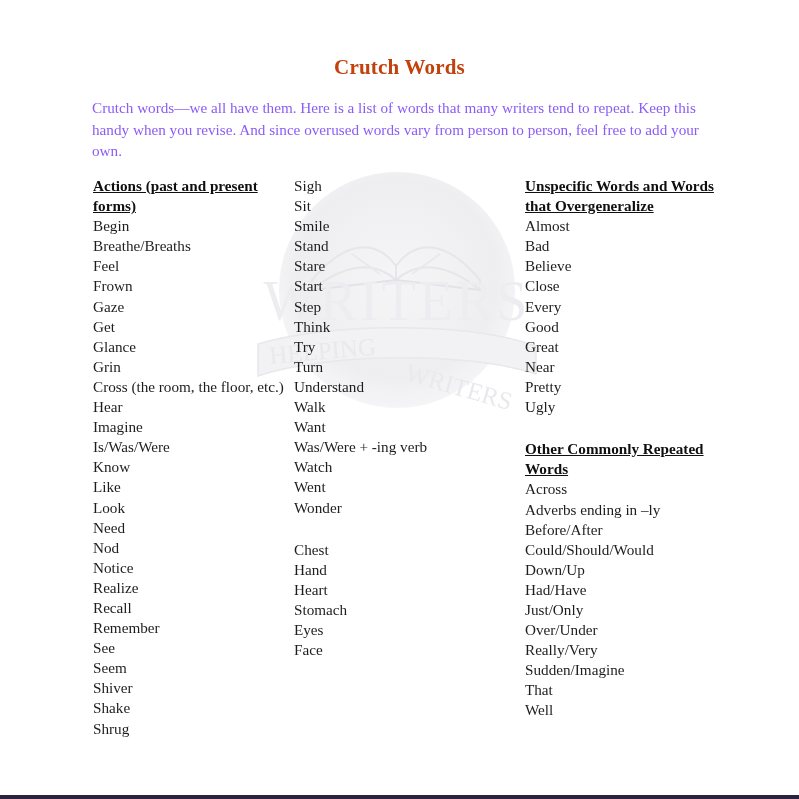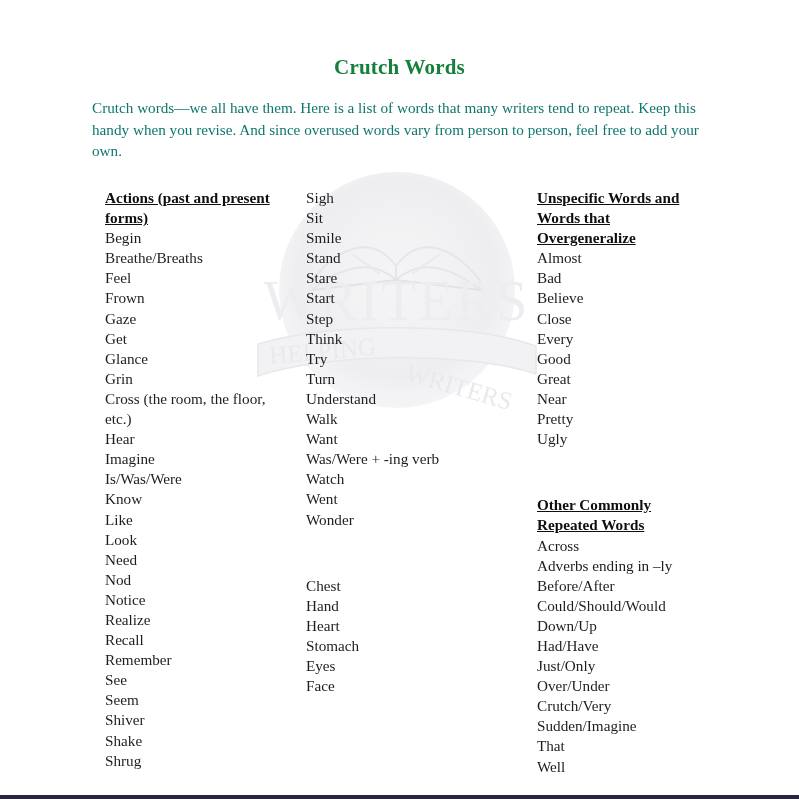--- a/index.html
+++ b/index.html
@@ -46,43 +46,43 @@
 
   .page-title {
     position: absolute;
     left: 0;
     top: 41px;
     width: 799px;
     text-align: center;
     font-size: 21px;
     font-weight: bold;
     letter-spacing: 0.2px;
-    color: #15803d;
+    color: #c2410c;
   }
 
   .intro {
     position: absolute;
     left: 92px;
     top: 82px;
     width: 608px;
     font-size: 15.2px;
     line-height: 21.5px;
-    color: #0f766e;
+    color: #8b5cf6;
     text-align: left;
   }
 
   .column {
     position: absolute;
     top: 175px;
   }
   #col-1 { left: 92px;  width: 200px; }
   #col-2 { left: 293px; width: 196px; }
   #col-3 { left: 524px; width: 200px; }
 
-  .block { margin: 13px; padding: 0; }
+  .block { margin: 1px; padding: 0; }
 
   .block-heading {
     font-size: 15.2px;
     line-height: 20.1px;
     font-weight: bold;
     text-decoration: underline;
     color: #0f0f0f;
     white-space: normal;
   }
 
@@ -235,21 +235,21 @@
           <div class="block-heading">Other Commonly Repeated Words</div>
           <ul class="word-list">
             <li>Across</li>
             <li>Adverbs ending in –ly</li>
             <li>Before/After</li>
             <li>Could/Should/Would</li>
             <li>Down/Up</li>
             <li>Had/Have</li>
             <li>Just/Only</li>
             <li>Over/Under</li>
-            <li>Crutch/Very</li>
+            <li>Really/Very</li>
             <li>Sudden/Imagine</li>
             <li>That</li>
             <li>Well</li>
           </ul>
         </div>
       </div>
 
   </div>
 
   <div id="bottom-rule" style="background: rgb(43, 36, 64);"></div>

